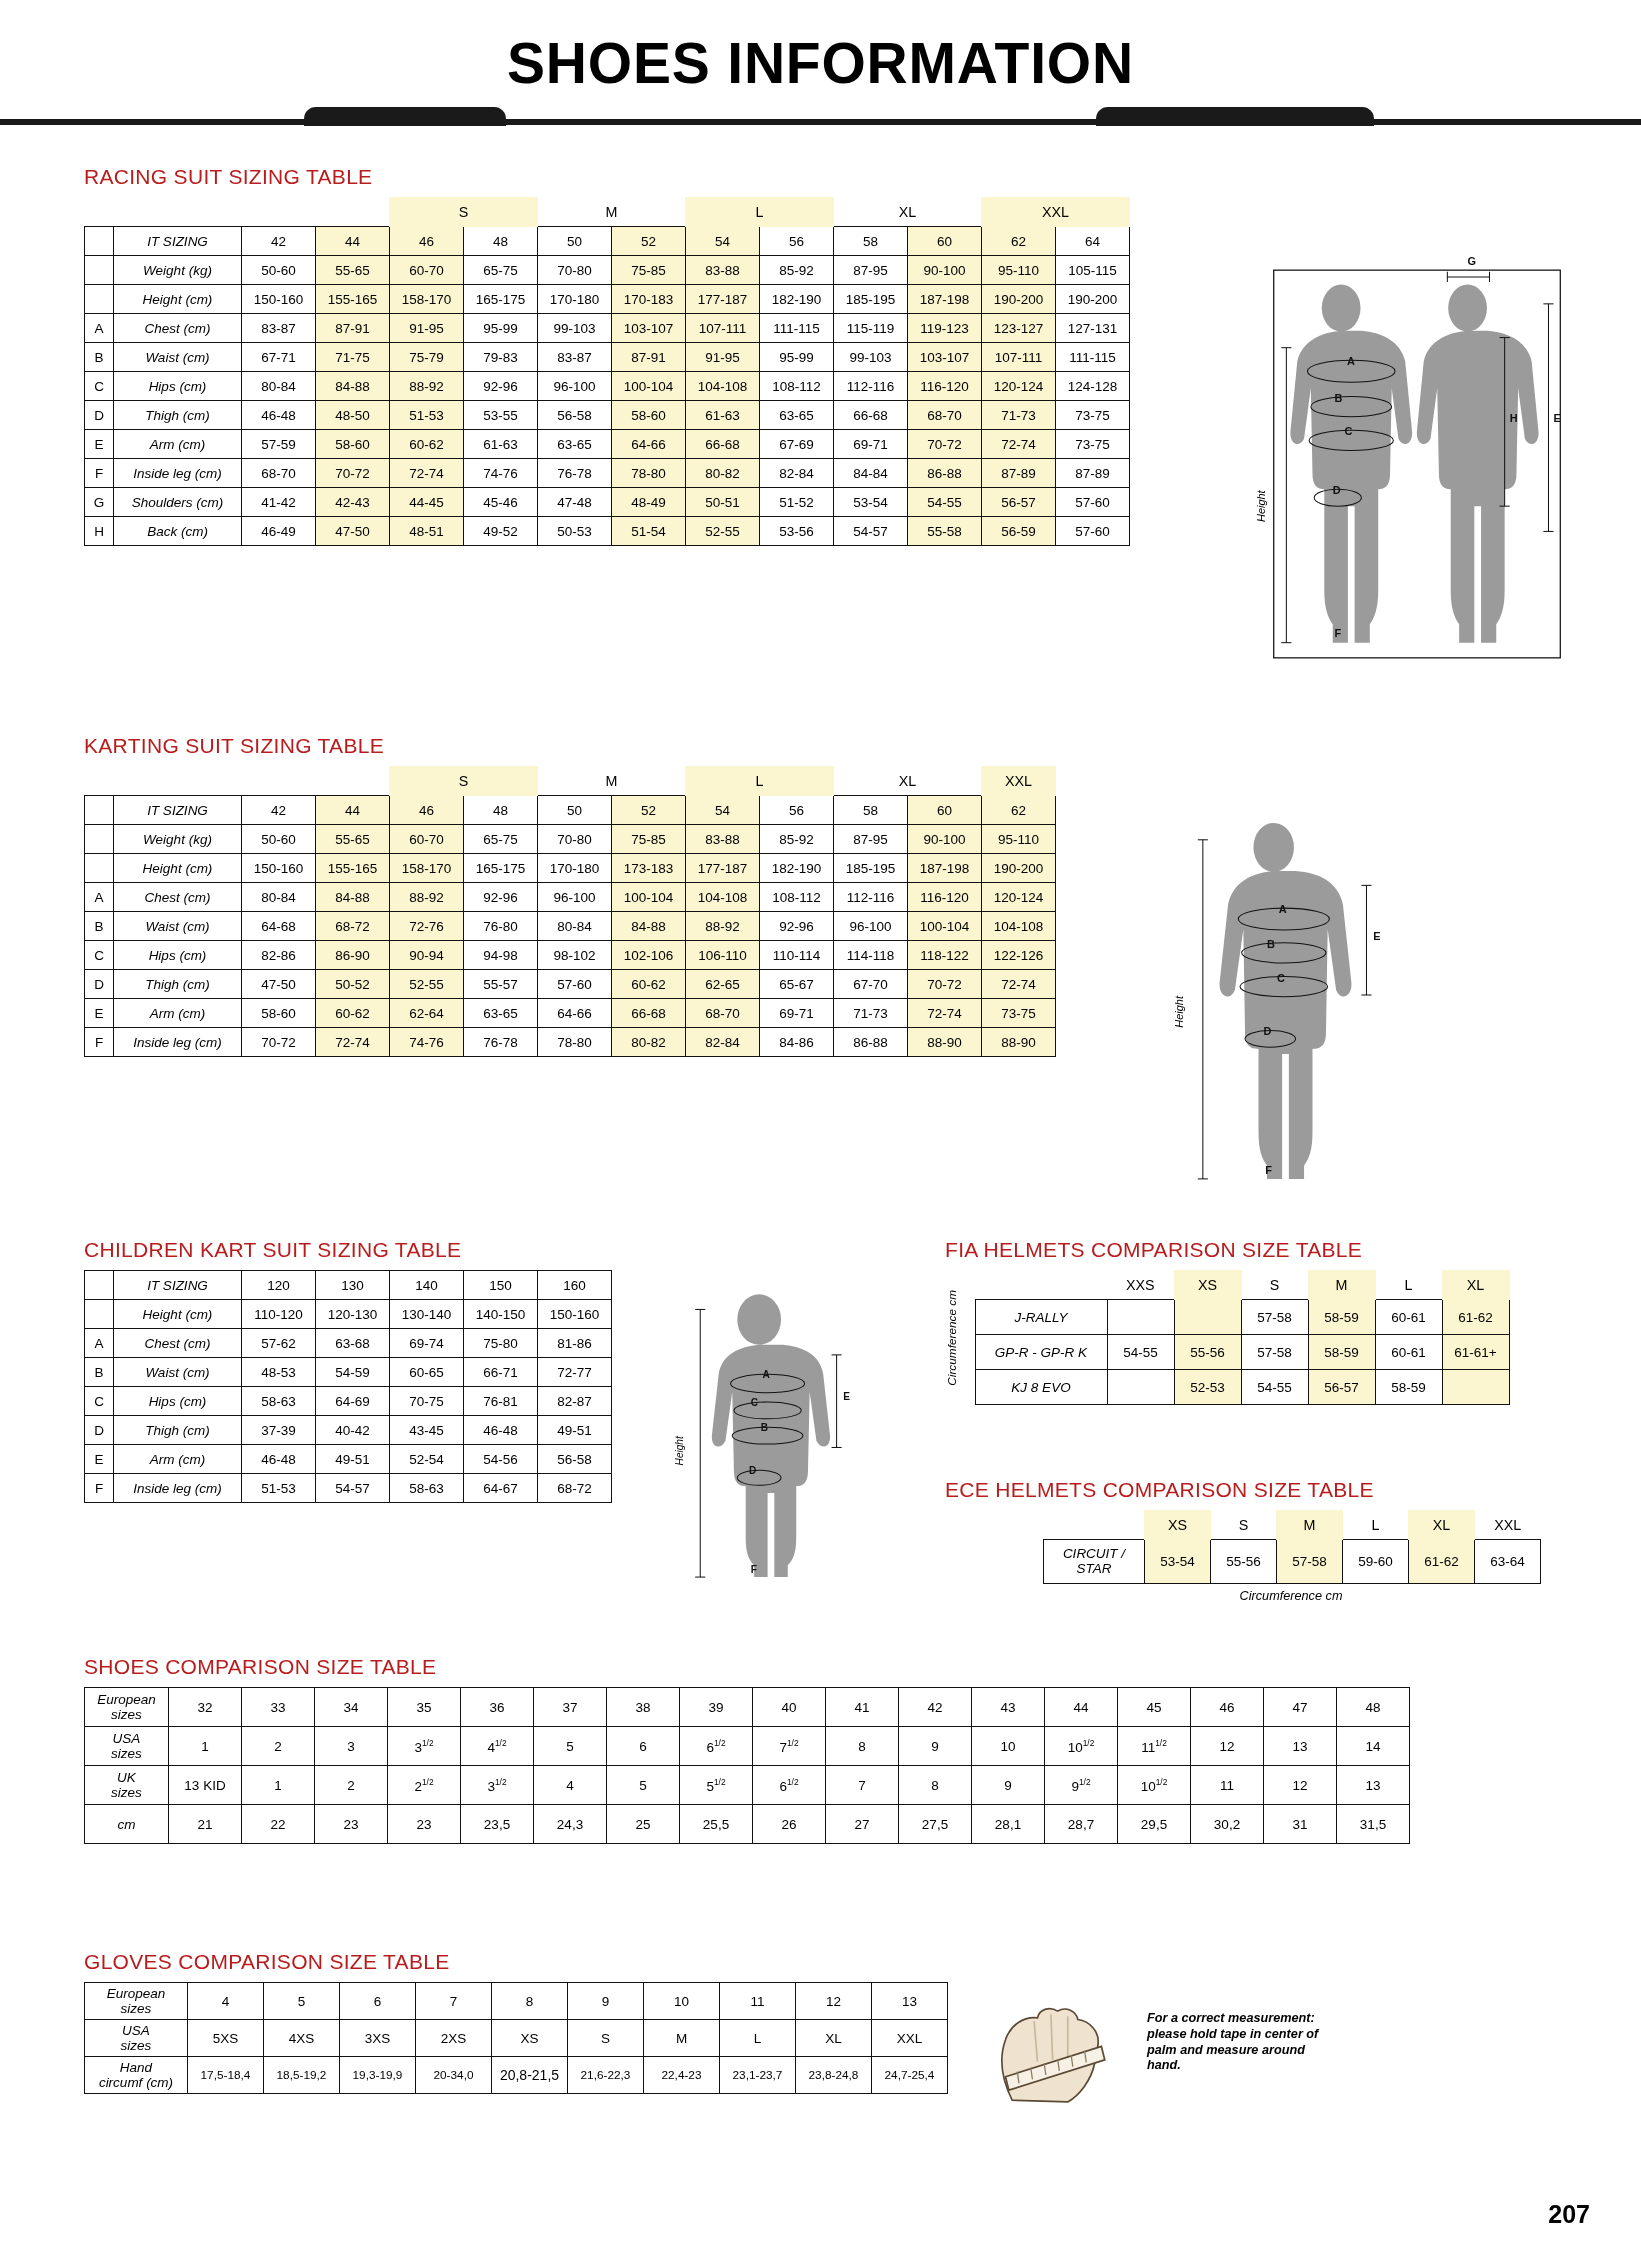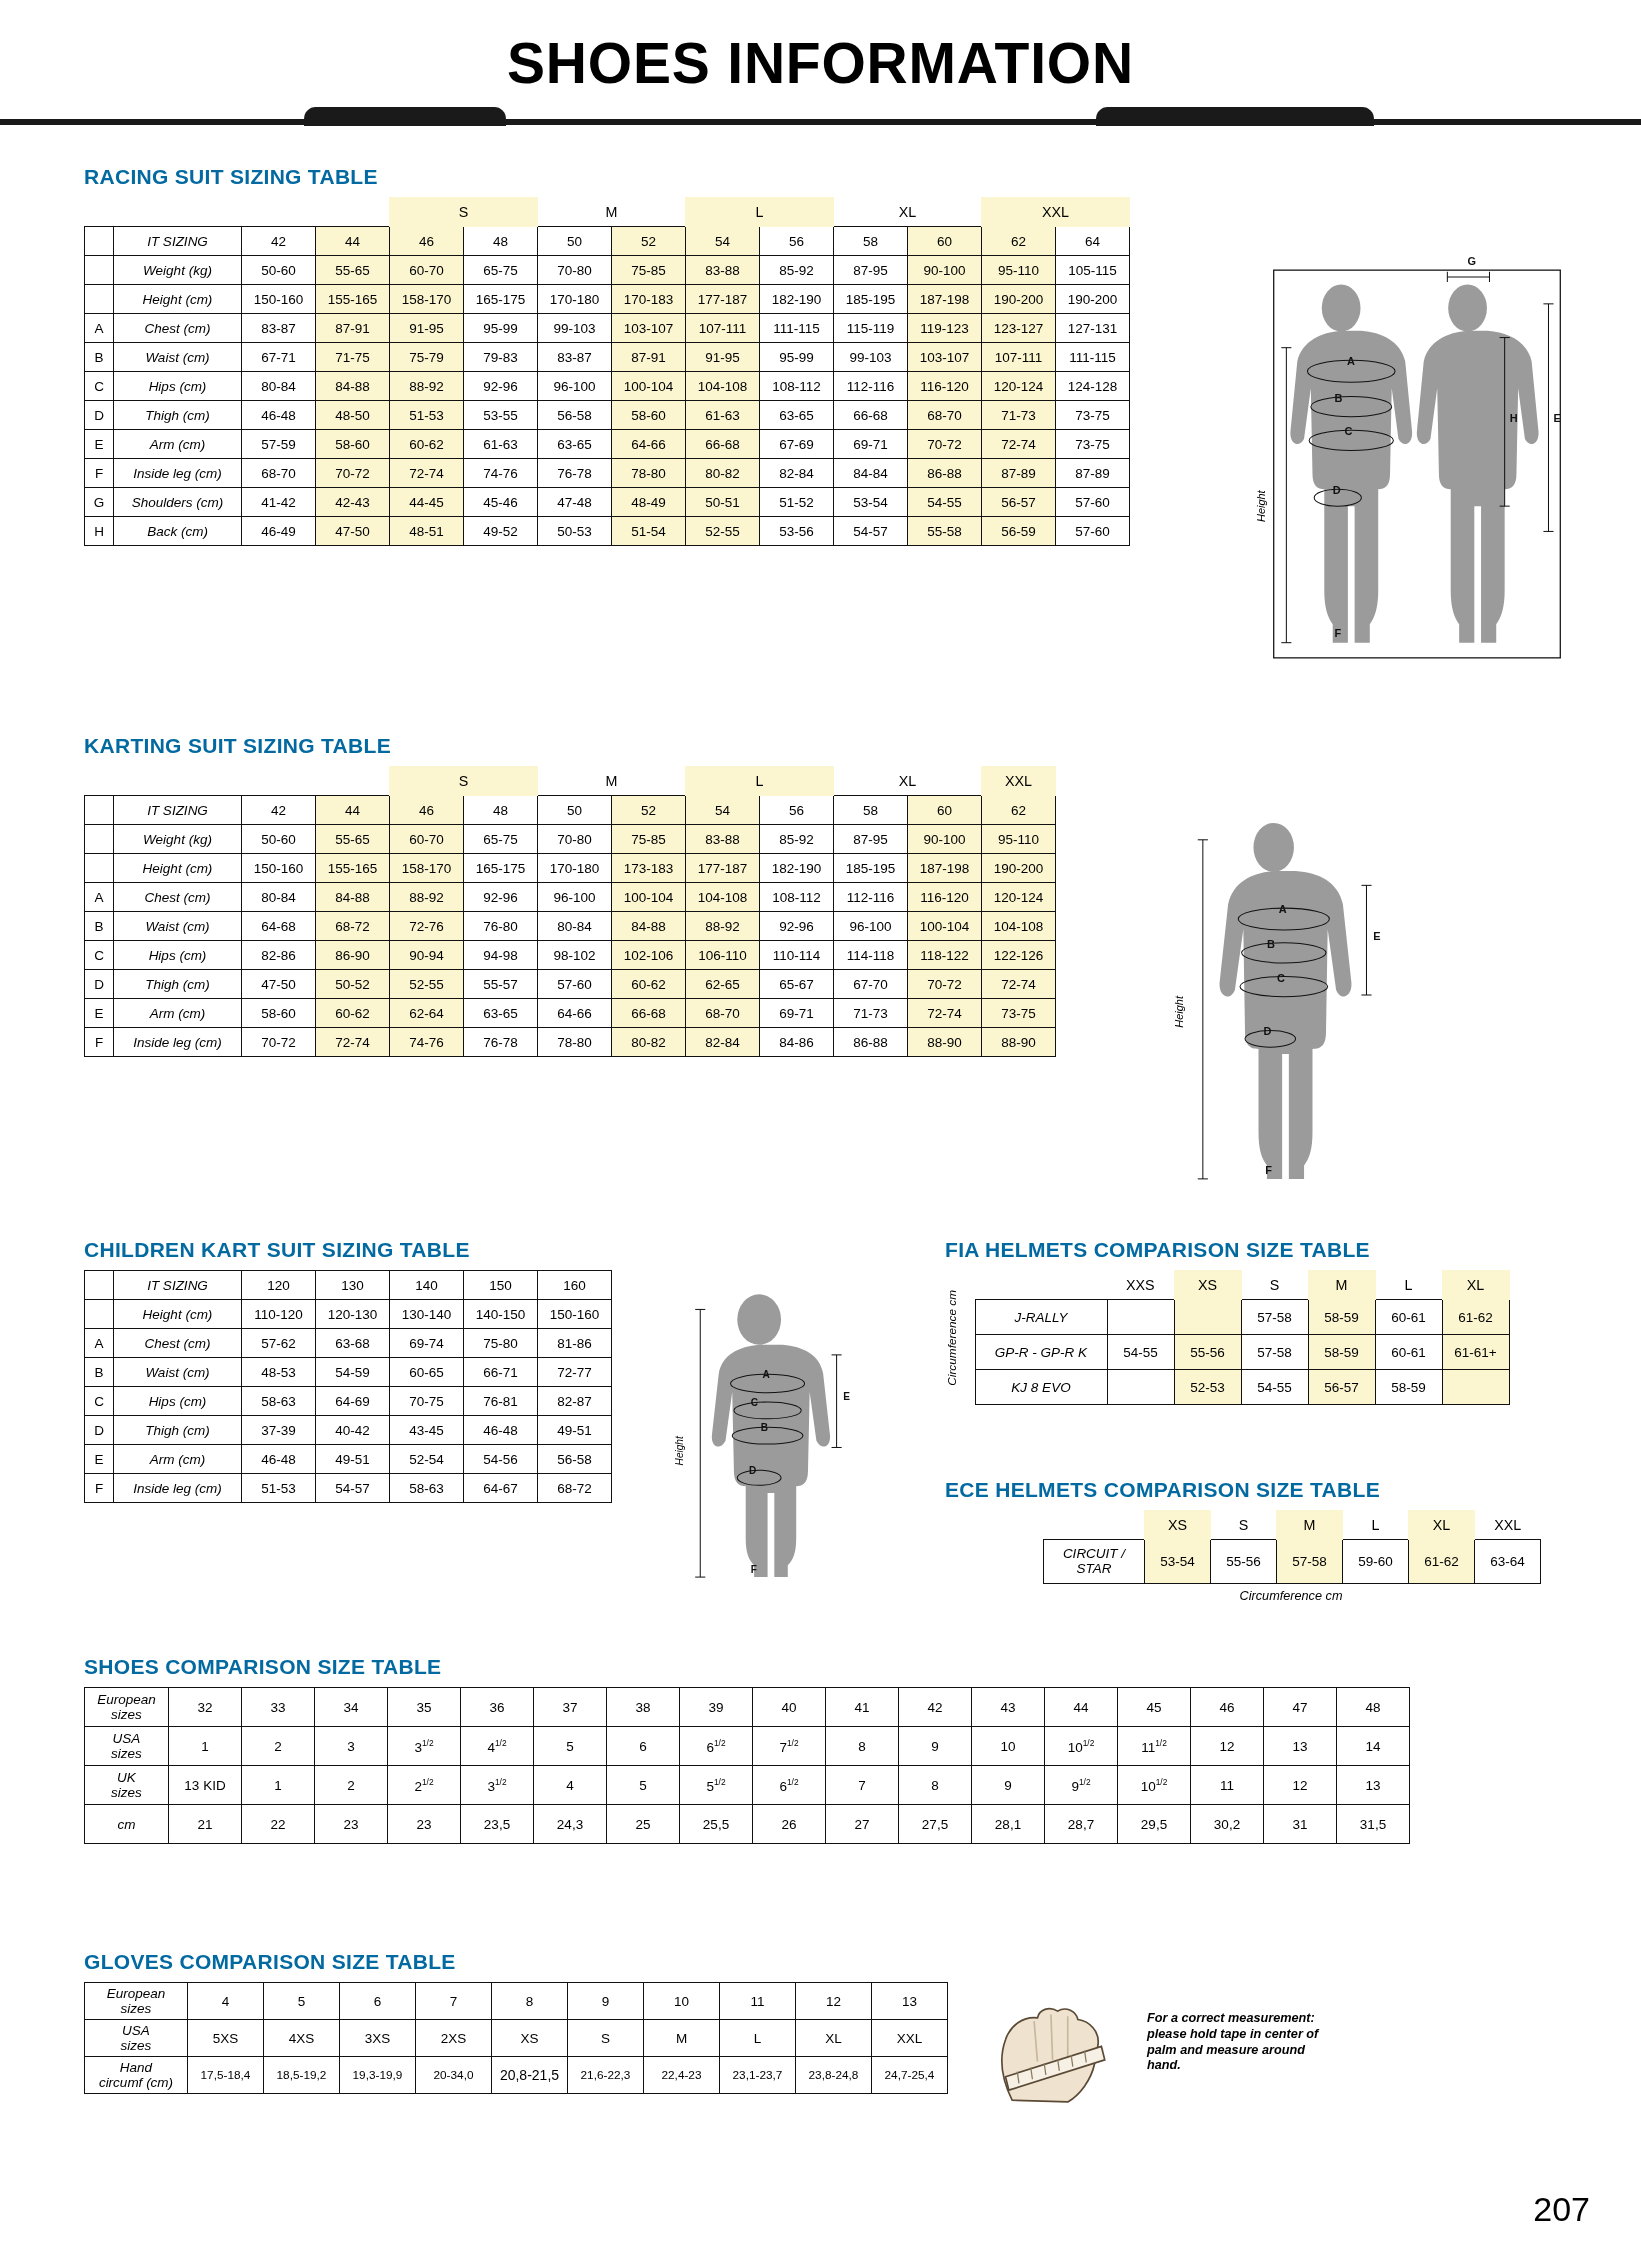--- a/index.html
+++ b/index.html
@@ -31,22 +31,22 @@
     position:absolute; left: 304px; top: 0; width: 202px; height: 18.6px;
     background:#1a1a1a; border-radius: 11.8px 11.8px 0 0;
   }
   .tab-right {
     position:absolute; left: 1096px; top: 0; width: 278px; height: 18.6px;
     background:#1a1a1a; border-radius: 11.8px 11.8px 0 0;
   }
 
   
   .sec-title {
-    color: #0369a1;
-    font-weight: bold;
+    color: #b91c1c;
+    font-weight: normal;
     font-size: 21px;
     letter-spacing: 0.3px;
     margin: 0 0 8.4px 0;
   }
 
   
   table.sz {
     border-collapse: collapse;
     font-size: 13.5px;
   }
@@ -78,21 +78,21 @@
   
   .vlabel {
     writing-mode: vertical-rl;
     transform: rotate(180deg);
     font-size: 11.8px;
     font-style: italic;
   }
 
   .page-num {
     position:absolute; right: 51px; bottom: 32px;
-    font-size: 34px; font-weight: normal;
+    font-size: 25px; font-weight: bold;
   }
 
   .note {
     font-size: 12.7px; font-weight: bold; font-style: italic; line-height: 1.25;
   }
 
   .circ-cap { font-size: 12.7px; font-style: italic; text-align:center; }
 
   sup { font-size: 8.4px; }
 </style>

